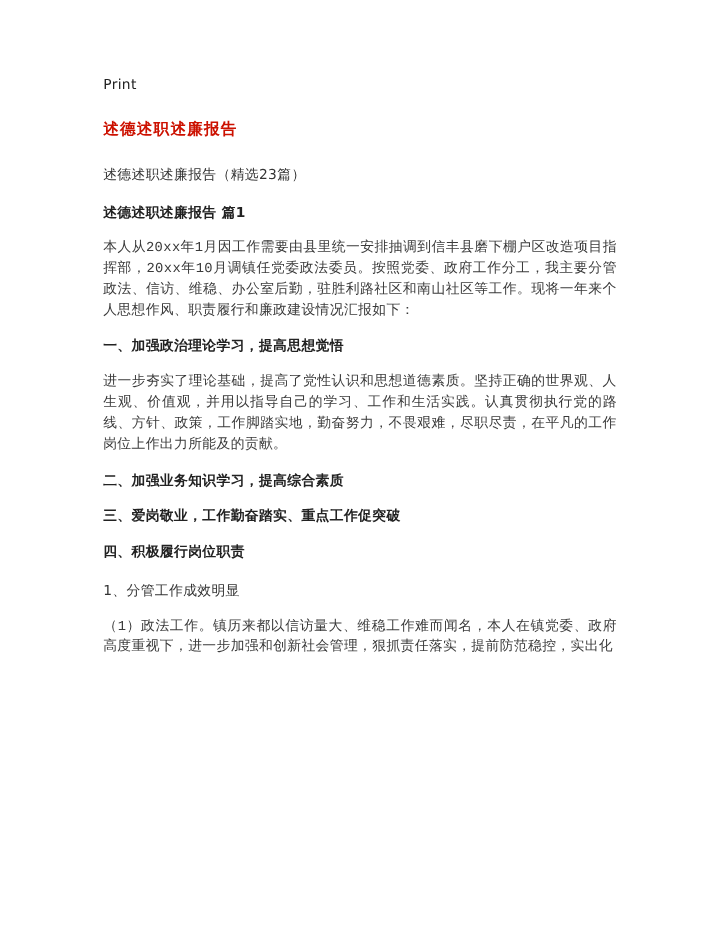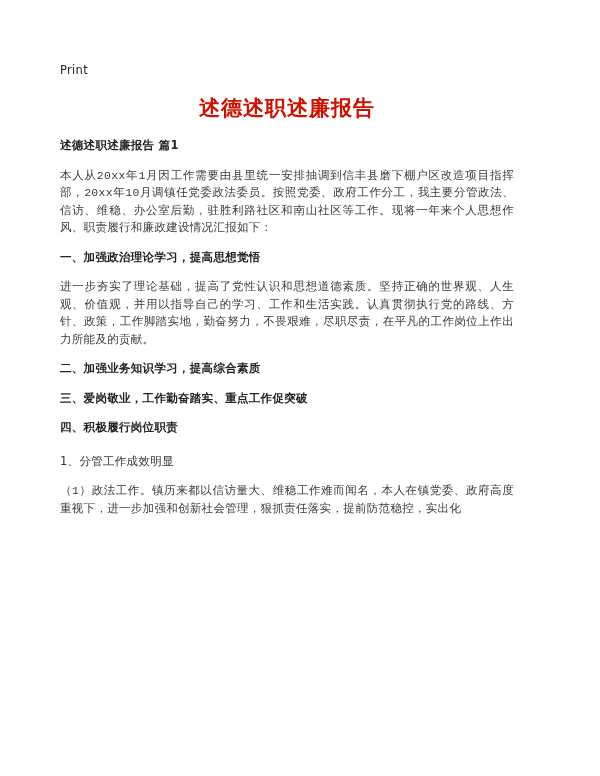--- a/index.html
+++ b/index.html
@@ -7,35 +7,34 @@
     padding: 0;
     background: #ffffff;
   }
   .page {
     position: relative;
     width: 600px;
     height: 776px;
     background: #ffffff;
     overflow: hidden;
     box-sizing: border-box;
-    padding: 62px 86px 0 60px;
+    padding: 62px 86px 0 86px;
     font-family: "DejaVu Sans", sans-serif;
     color: #333333;
     font-size: 11.5px;
     line-height: 17.5px;
     letter-spacing: 0.3px;
   }
   .print-label {
     font-size: 11.5px;
     color: #222222;
     margin-bottom: 20px;
   }
   .doc-title {
-    text-align: center;
-    font-size: 21px;
+    font-size: 13px;
     font-weight: bold;
     color: #cc1100;
     margin: 16px 0 20px 0;
     letter-spacing: 1px;
   }
   .doc-subtitle {
     color: #333333;
     margin: 0 0 14px 0;
   }
   .block-heading {
@@ -55,20 +54,21 @@
   }
 </style>
 </head>
 <body>
 
 <div class="page">
   <div class="print-label">Print</div>
 
   <h1 class="doc-title">述德述职述廉报告</h1>
 
+  <div class="doc-subtitle">述德述职述廉报告（精选23篇）</div>
 
   <div class="block-heading">述德述职述廉报告 篇1</div>
   <div class="block-paragraph">本人从20xx年1月因工作需要由县里统一安排抽调到信丰县磨下棚户区改造项目指挥部，20xx年10月调镇任党委政法委员。按照党委、政府工作分工，我主要分管政法、信访、维稳、办公室后勤，驻胜利路社区和南山社区等工作。现将一年来个人思想作风、职责履行和廉政建设情况汇报如下：</div>
 
   <div class="block-heading">一、加强政治理论学习，提高思想觉悟</div>
   <div class="block-paragraph">进一步夯实了理论基础，提高了党性认识和思想道德素质。坚持正确的世界观、人生观、价值观，并用以指导自己的学习、工作和生活实践。认真贯彻执行党的路线、方针、政策，工作脚踏实地，勤奋努力，不畏艰难，尽职尽责，在平凡的工作岗位上作出力所能及的贡献。</div>
 
   <div class="block-heading">二、加强业务知识学习，提高综合素质</div>
 
   <div class="block-heading">三、爱岗敬业，工作勤奋踏实、重点工作促突破</div>

